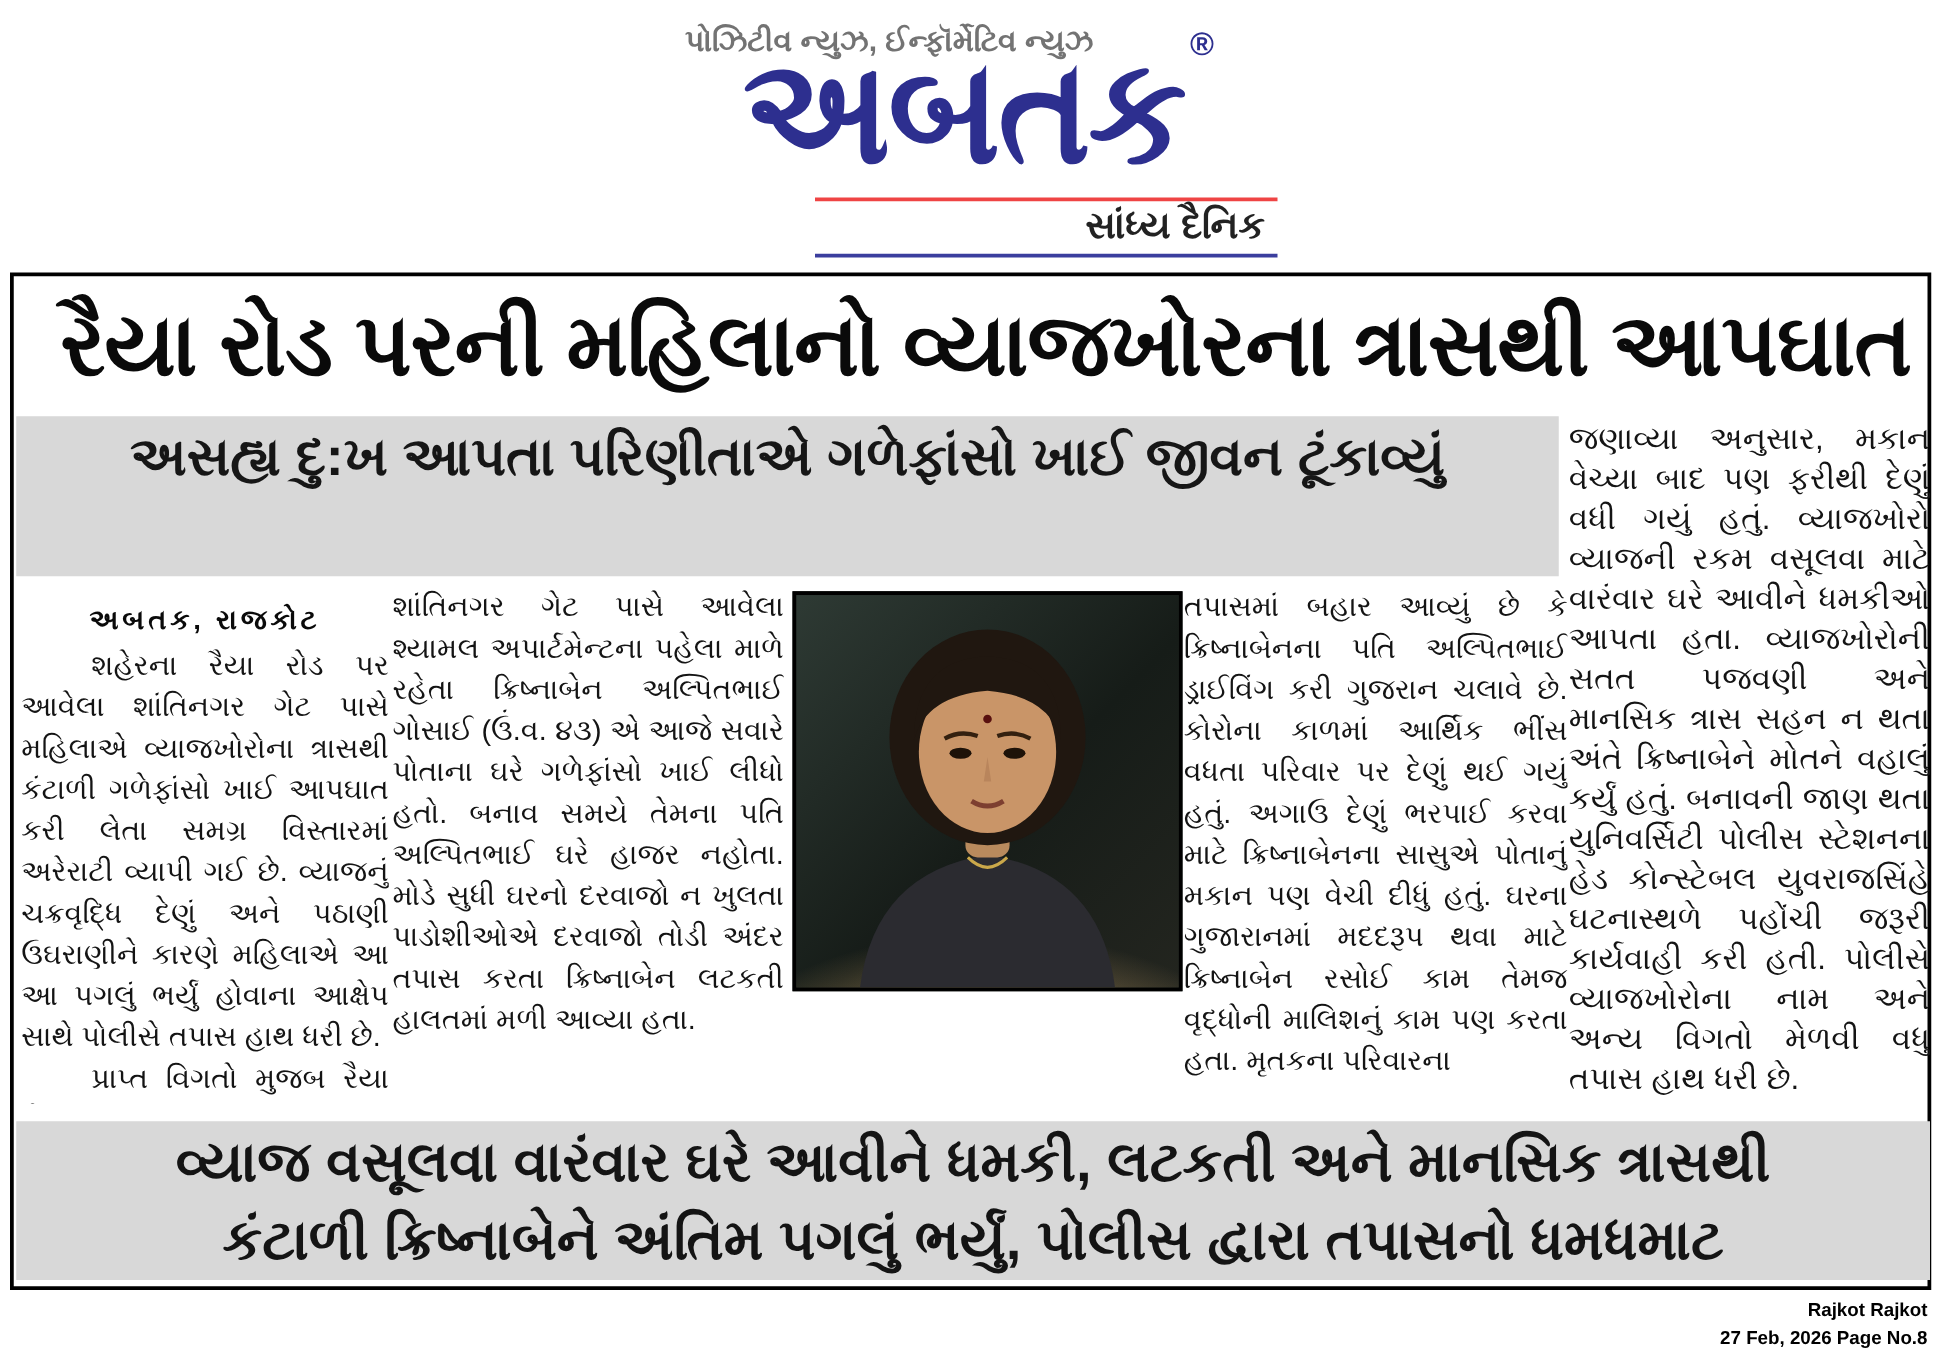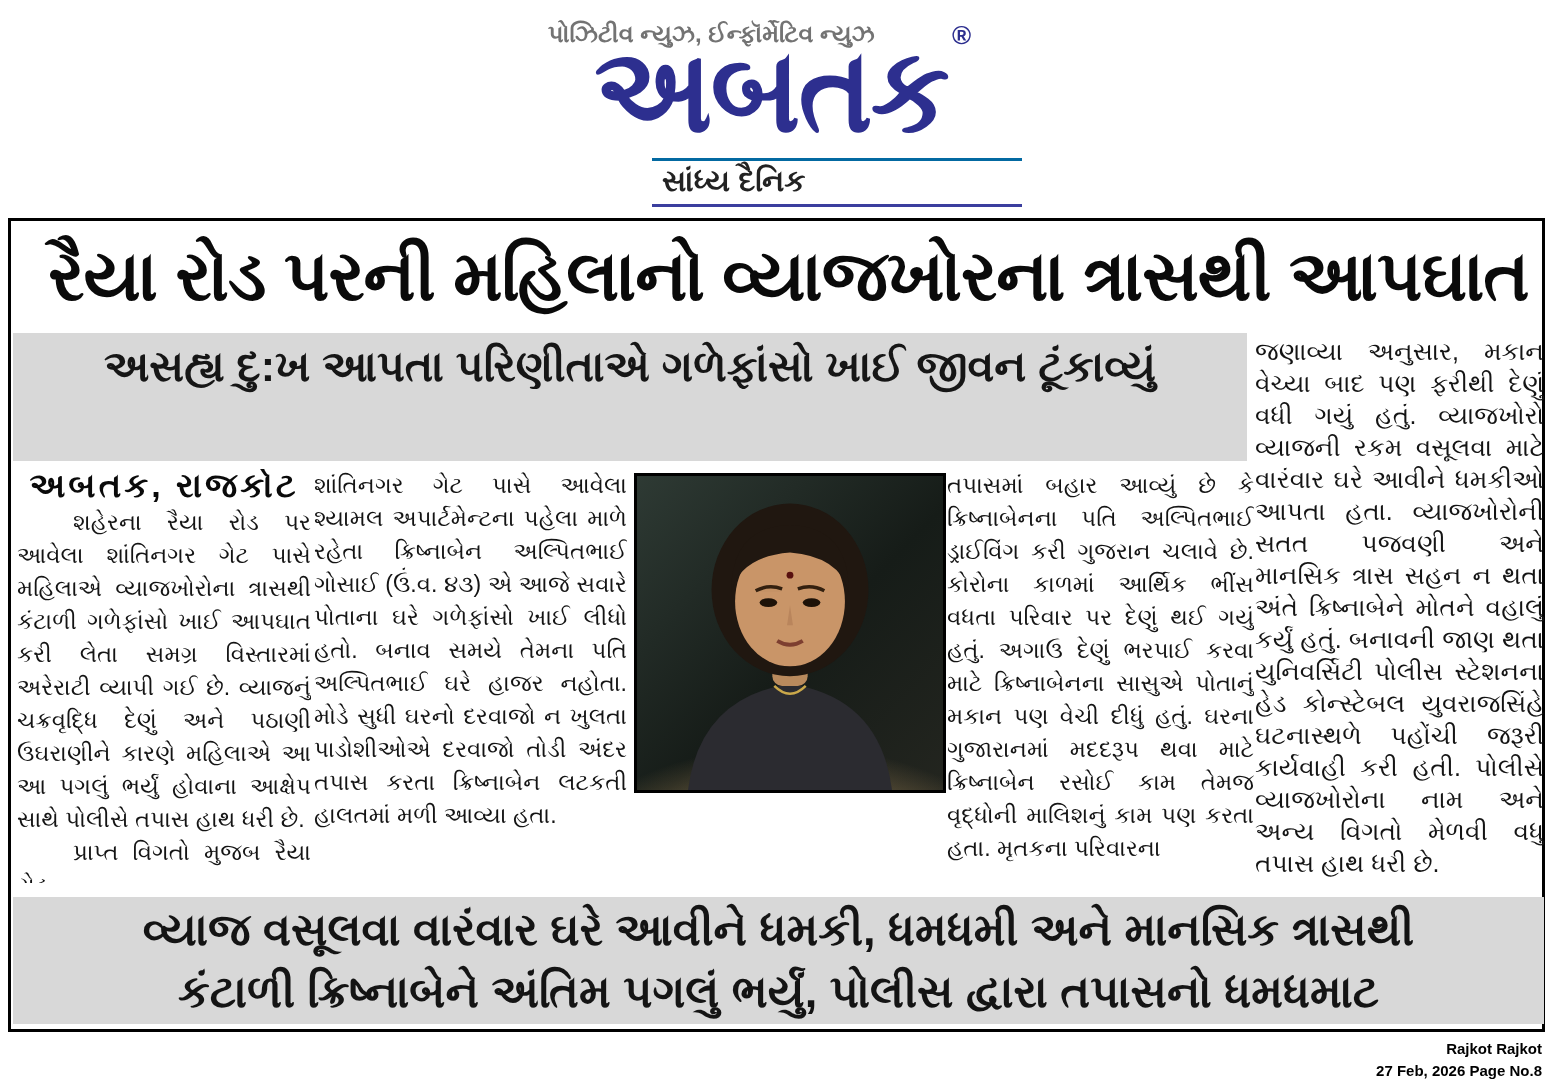--- a/index.html
+++ b/index.html
@@ -25,22 +25,22 @@
     transform: scaleY(1.05);
     font-family: "DejaVu Sans", sans-serif;
     white-space: nowrap; text-align: center;
   }
   .reg-mark {
     position: absolute; left: 952px; top: 20px;
     font-size: 26px; color: #2d2f8f; font-weight: bold;
   }
   .masthead-subtitle-box {
     position: absolute; left: 652px; top: 158px; width: 370px;
-    border-top: 3px solid #0369a1; border-bottom: 3px solid #3b3e9e;
-    padding: 3px 10px 5px 10px; 
+    border-top: 3px solid #ef4444; border-bottom: 3px solid #3b3e9e;
+    padding: 3px 10px 5px 10px; text-align: right;
   }
   .masthead-subtitle-box span {
     font-size: 30px; font-weight: bold; color: #222;
   }
 
   
   .article-box {
     position: absolute; left: 8px; top: 218px;
     width: 1537px; height: 814px;
     border: 3px solid #000;
@@ -67,22 +67,22 @@
     text-align: justify;
   }
   .col1 { position: absolute; left: 6px;   top: 248px; width: 294px; height: 414px; overflow: hidden; }
   .col2 { position: absolute; left: 303px; top: 248px; width: 313px; height: 414px; overflow: hidden; }
   .col4 { position: absolute; left: 936px; top: 248px; width: 307px; height: 414px; overflow: hidden; }
   .col5 {
     position: absolute; left: 1244px; top: 114px; width: 289px; height: 550px;
     overflow: hidden; font-size: 25px; line-height: 32px;
   }
   .dateline {
-    text-align: center; font-weight: bold; font-size: 34px;
-    letter-spacing: 3px; margin-bottom: 4px; color: #0a0a0a;
+    text-align: center; font-weight: bold; font-size: 22px;
+    letter-spacing: 3px; margin-bottom: 4px; color: #0a0a0a; margin-top: 10px;
   }
   .indent { text-indent: 56px; }
 
   
   .photo-block { position: absolute; left: 618px; top: 252px; width: 322px; }
   .photo-frame {
     width: 312px; height: 320px; margin: 0 auto;
     border: 3px solid #000; background: #1c221e;
   }
   .photo-frame svg { display: block; width: 100%; height: 100%; }
@@ -187,21 +187,21 @@
 
     <div class="col4 bodytext">
       <p>તપાસમાં બહાર આવ્યું છે કે ક્રિષ્નાબેનના પતિ અલ્પિતભાઈ ડ્રાઈવિંગ કરી ગુજરાન ચલાવે છે. કોરોના કાળમાં આર્થિક ભીંસ વધતા પરિવાર પર દેણું થઈ ગયું હતું. અગાઉ દેણું ભરપાઈ કરવા માટે ક્રિષ્નાબેનના સાસુએ પોતાનું મકાન પણ વેચી દીધું હતું. ઘરના ગુજારાનમાં મદદરૂપ થવા માટે ક્રિષ્નાબેન રસોઈ કામ તેમજ વૃદ્ધોની માલિશનું કામ પણ કરતા હતા. મૃતકના પરિવારના</p>
     </div>
 
     <div class="col5 bodytext">
       <p>જણાવ્યા અનુસાર, મકાન વેચ્યા બાદ પણ ફરીથી દેણું વધી ગયું હતું. વ્યાજખોરો વ્યાજની રકમ વસૂલવા માટે વારંવાર ઘરે આવીને ધમકીઓ આપતા હતા. વ્યાજખોરોની સતત પજવણી અને માનસિક ત્રાસ સહન ન થતા અંતે ક્રિષ્નાબેને મોતને વહાલું કર્યું હતું. બનાવની જાણ થતા યુનિવર્સિટી પોલીસ સ્ટેશનના હેડ કોન્સ્ટેબલ યુવરાજસિંહે ઘટનાસ્થળે પહોંચી જરૂરી કાર્યવાહી કરી હતી. પોલીસે વ્યાજખોરોના નામ અને અન્ય વિગતો મેળવી વધુ તપાસ હાથ ધરી છે.</p>
     </div>
 
     <div class="banner">
-      <div class="line">વ્યાજ વસૂલવા  વારંવાર ઘરે આવીને ધમકી, ધમધમી અને માનસિક ત્રાસથી</div>
+      <div class="line">વ્યાજ વસૂલવા  વારંવાર ઘરે આવીને ધમકી, લટકતી અને માનસિક ત્રાસથી</div>
       <div class="line">કંટાળી ક્રિષ્નાબેને અંતિમ પગલું ભર્યું, પોલીસ દ્વારા તપાસનો ધમધમાટ</div>
     </div>
 
   </div>
 
   <div class="footer">
     <div>Rajkot Rajkot</div>
     <div>27 Feb, 2026 Page No.8</div>
   </div>
 

